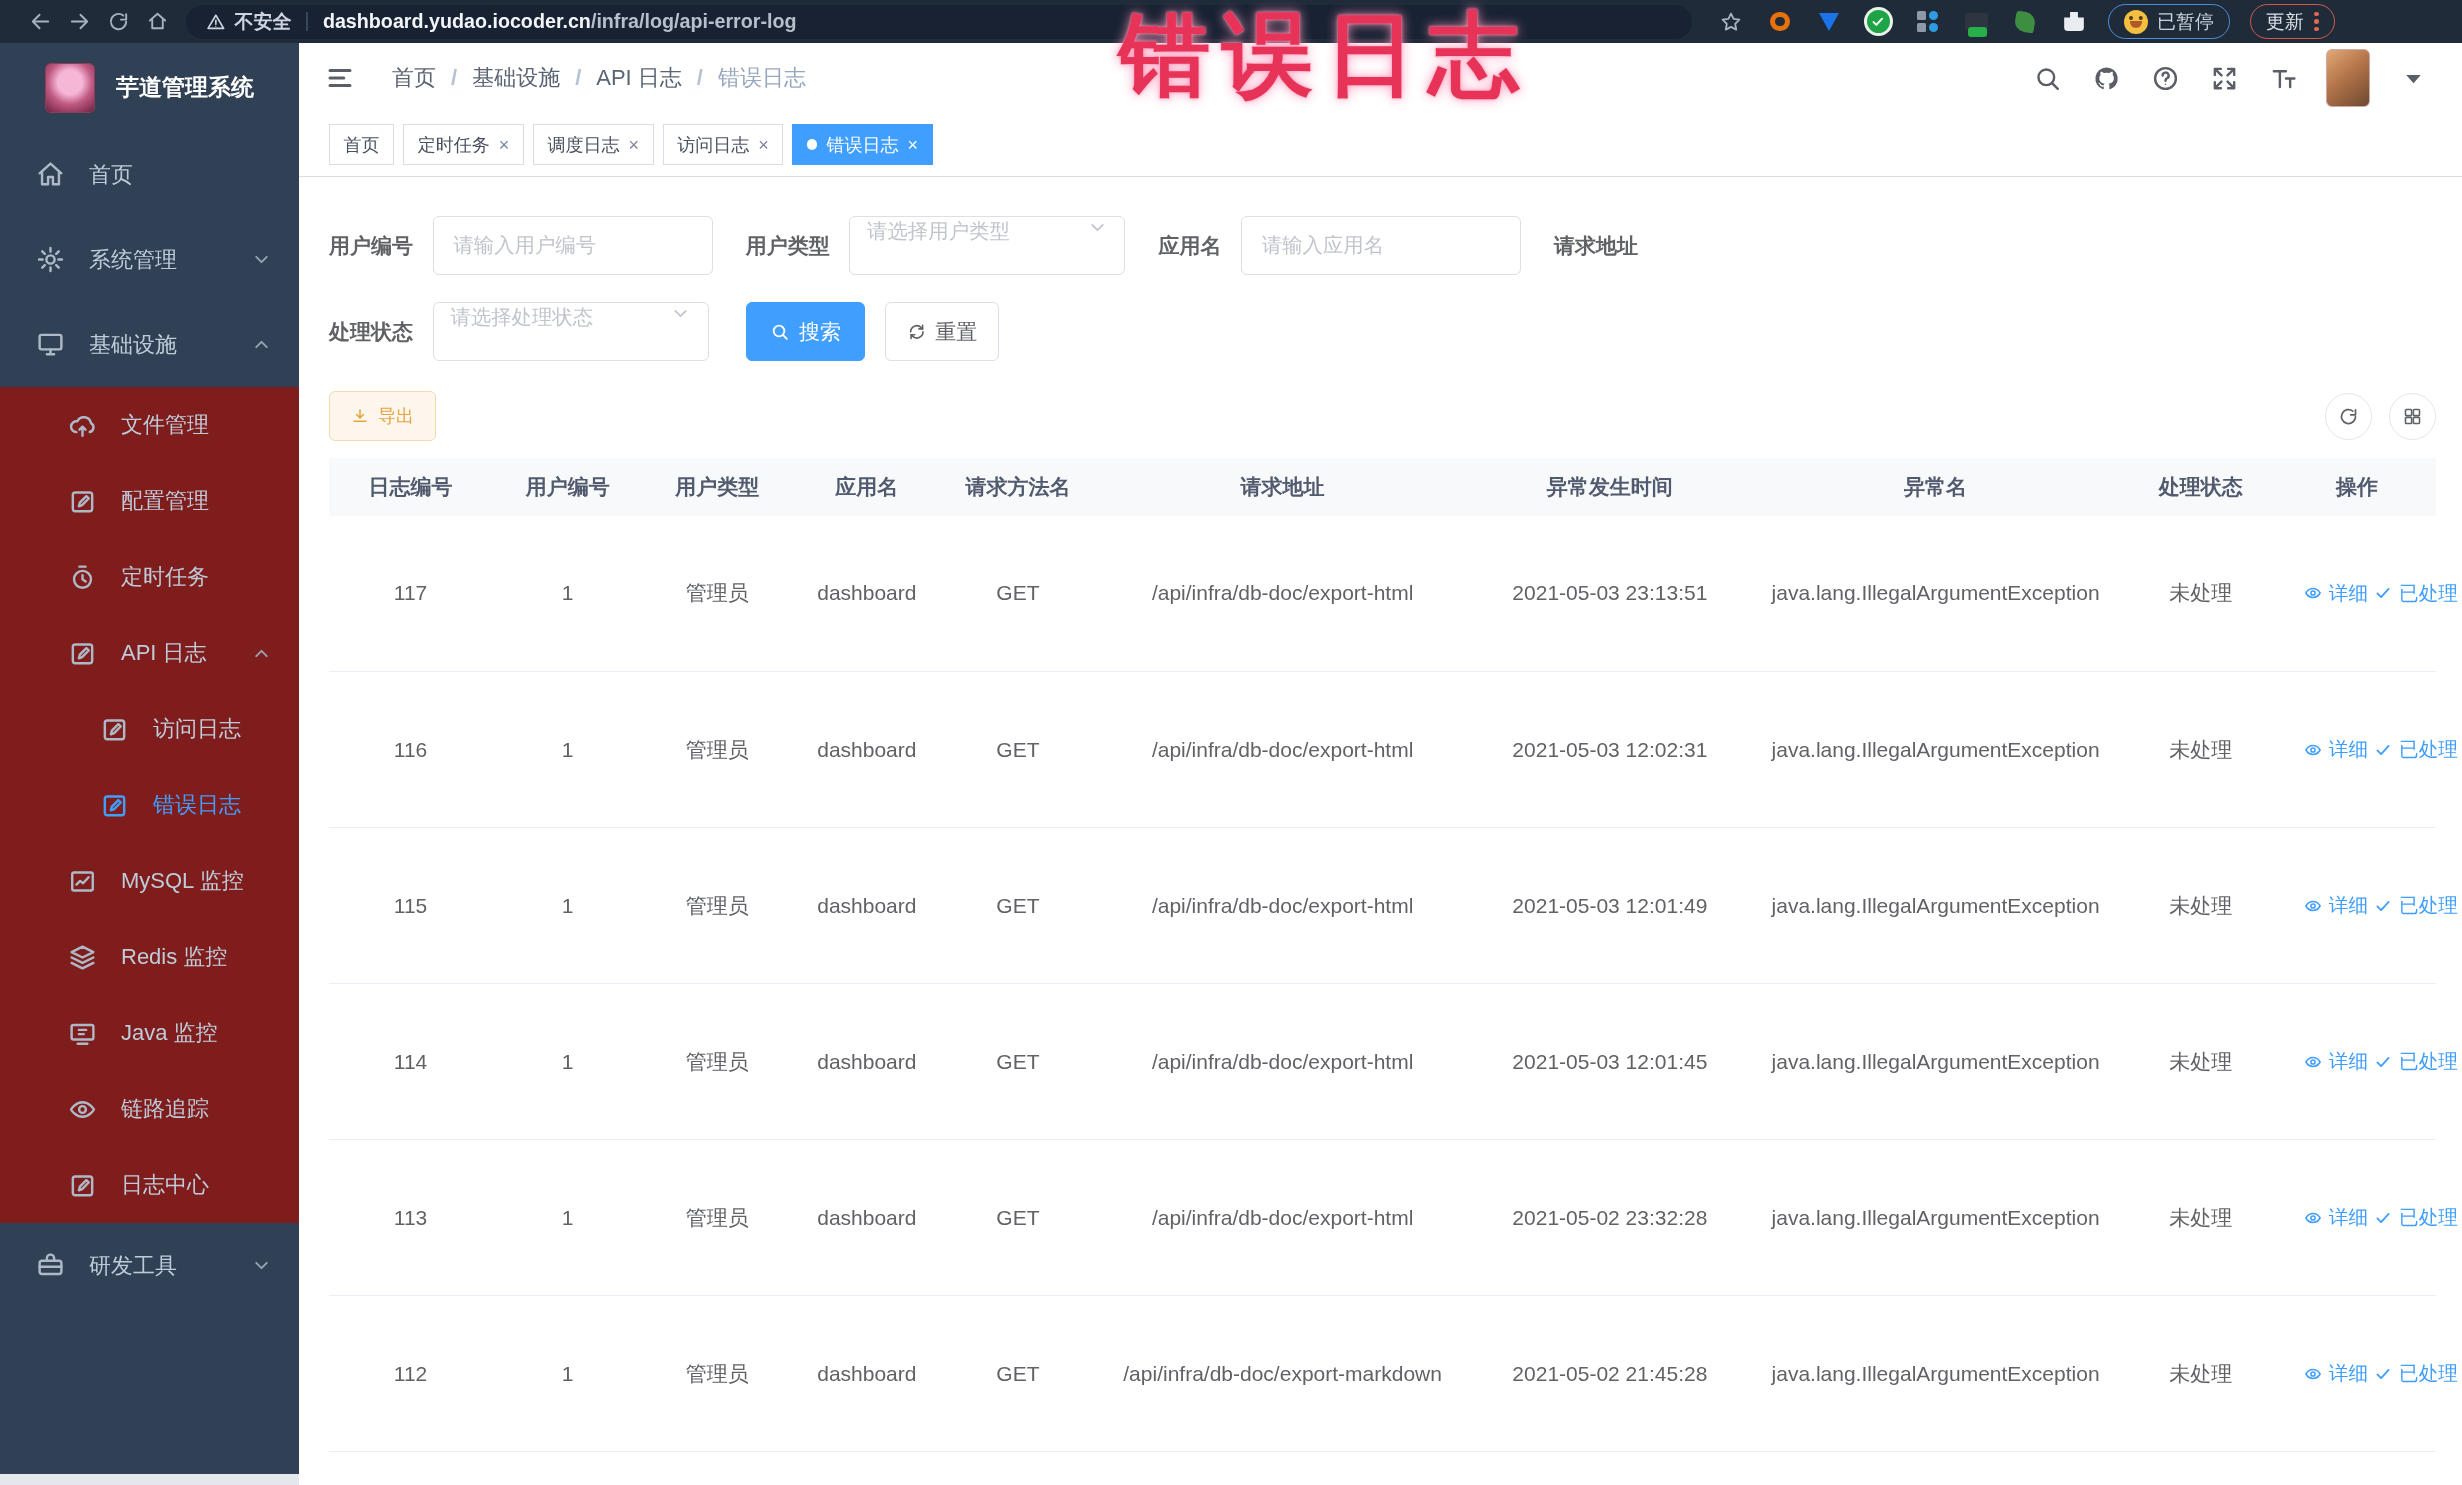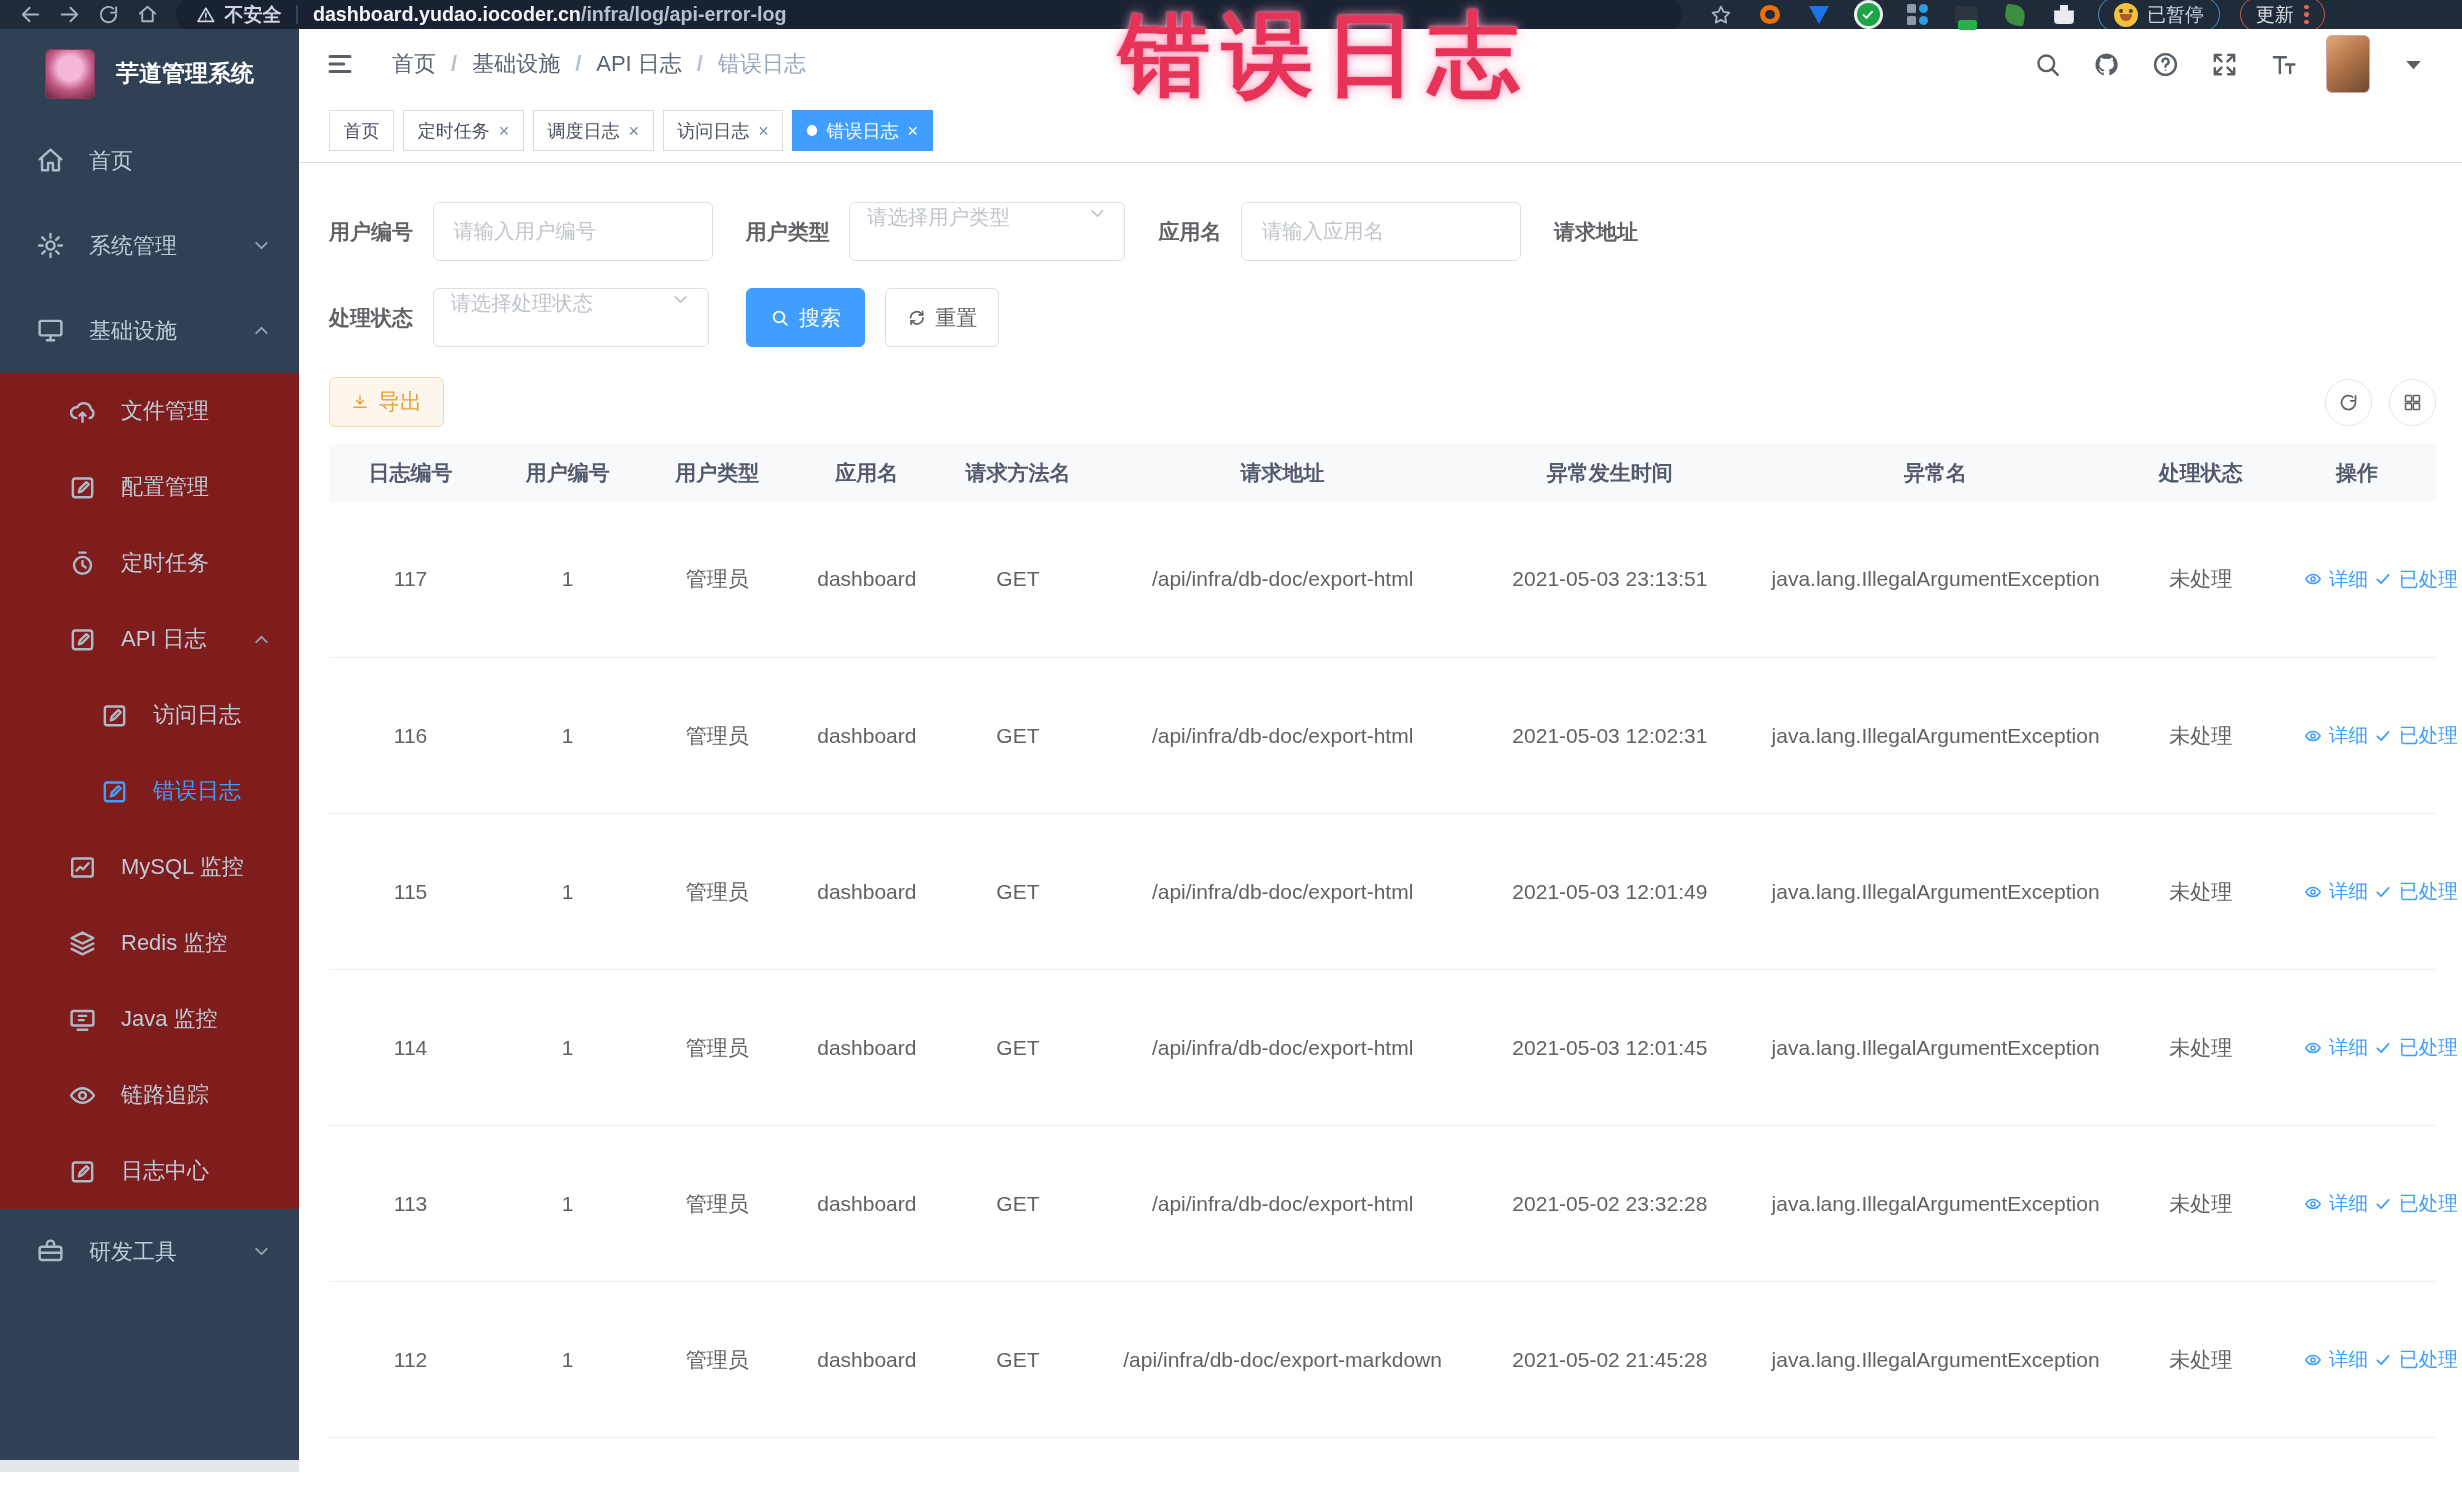--- a/index.html
+++ b/index.html
@@ -1,20 +1,20 @@
 <!DOCTYPE html>
 <html style="font-size:12px"><head>
 <meta charset="utf-8">
 <style>
   * { margin:0; padding:0; box-sizing:border-box; }
   body { font-family:"Liberation Sans", sans-serif; background:#fff; }
   .screen{position:relative;width:2462px;height:1486px;background:#fff;overflow:hidden;}
 
   
-  .browser-bar{height:29px;background:#202b3a;display:flex;align-items:center;padding:0 11px;}
+  .browser-bar{height:43px;background:#202b3a;display:flex;align-items:center;padding:0 21px;}
   .nav-ic{width:39px;height:35px;display:flex;align-items:center;justify-content:center;color:#a7b1c0;flex-shrink:0;}
   .nav-ic svg{width:23px;height:23px;}
   .addr{width:1506px;height:34px;background:#182233;border-radius:17.4px;display:flex;align-items:center;padding:0 19.7px;margin-left:9px;flex-shrink:0;}
   .addr .sec{display:flex;align-items:center;gap:9px;color:#cdd4df;font-size:19px;font-weight:bold;}
   .addr .sec svg{width:19.7px;height:19.7px;}
   .addr .vsep{width:1.5px;height:19.7px;background:#39455a;margin:0 15px;}
   .addr .url{font-size:19.7px;font-weight:bold;color:#f2f5f9;white-space:nowrap;}
   .addr .url .path{color:#b6bfcc;}
   .ext-row{display:flex;align-items:center;gap:23px;margin-left:26px;}
   .ext{width:26px;height:26px;display:flex;align-items:center;justify-content:center;position:relative;}
@@ -89,21 +89,21 @@
   .tin::placeholder{color:#c0c4cc;}
   .sel{width:276px;height:59px;border:0.8px solid #dcdfe6;border-radius:6px;display:flex;justify-content:space-between;padding:0 16.7px;background:#fff;color:#c0c4cc;font-size:20.4px;cursor:pointer;}
   .sel .chv{width:21px;height:21px;color:#c0c4cc;}
   .drange{width:356px;height:59px;border:0.8px solid #dcdfe6;border-radius:6px;display:flex;align-items:center;gap:13.6px;padding:0 15px;background:#fff;color:#c0c4cc;font-size:20.4px;}
   .drange .cal{width:21px;height:21px;color:#c0c4cc;flex-shrink:0;}
   .btn{display:flex;align-items:center;gap:9px;border-radius:6px;cursor:pointer;white-space:nowrap;}
   .btn svg{width:19.7px;height:19.7px;}
   .btn-search{height:59px;padding:0 23px;background:#409eff;border:0.8px solid #409eff;color:#fff;font-size:21px;margin-left:4.5px;}
   .btn-reset{height:59px;padding:0 21px;background:#fff;border:0.8px solid #dcdfe6;color:#606266;font-size:21px;margin-left:19.7px;}
   .toolbar{display:flex;align-items:center;justify-content:space-between;margin-top:30px;}
-  .btn-export{height:50px;padding:0 21px;background:#fdf6ec;border:0.8px solid #f5dab1;color:#e6a23c;font-size:22px;}
+  .btn-export{height:50px;padding:0 21px;background:#fdf6ec;border:0.8px solid #f5dab1;color:#e6a23c;font-size:18px;}
   .btn-export svg{width:18px;height:18px;}
   .circle-btns{display:flex;gap:16.7px;}
   .cbtn{width:47px;height:47px;border-radius:50%;border:0.8px solid #e2e6ec;background:#fff;color:#5f6368;display:flex;align-items:center;justify-content:center;cursor:pointer;}
   .cbtn svg{width:21px;height:21px;}
 
   
   table.grid{width:100%;border-collapse:collapse;margin-top:16.7px;table-layout:fixed;}
   .grid th{height:58px;background:#f8f9fb;color:#515a6e;font-size:21px;font-weight:bold;text-align:center;padding:0 6px;white-space:nowrap;}
   .grid td{height:156px;border-bottom:0.8px solid #ebeef5;font-size:21px;color:#606266;text-align:center;padding:0 6px;word-break:break-all;}
   .acts{display:flex;flex-direction:row;align-items:flex-start;gap:6px;padding-left:19.7px;}

